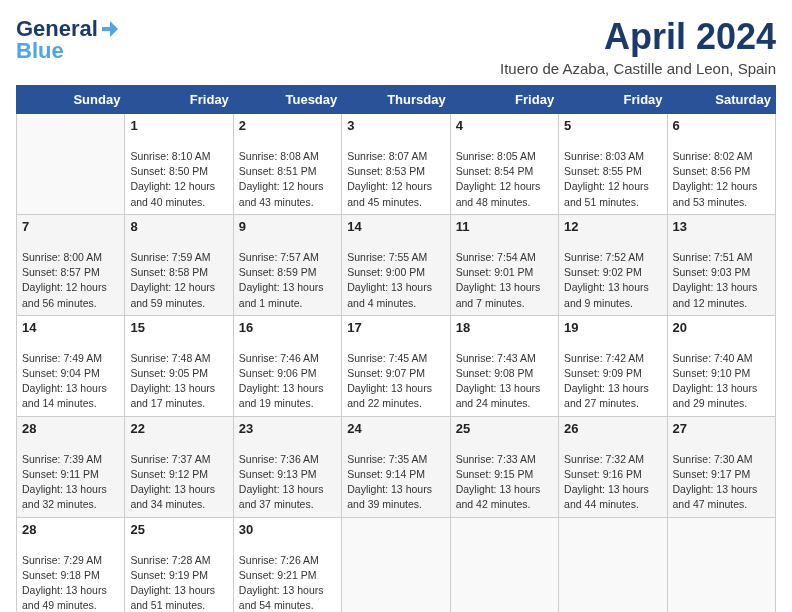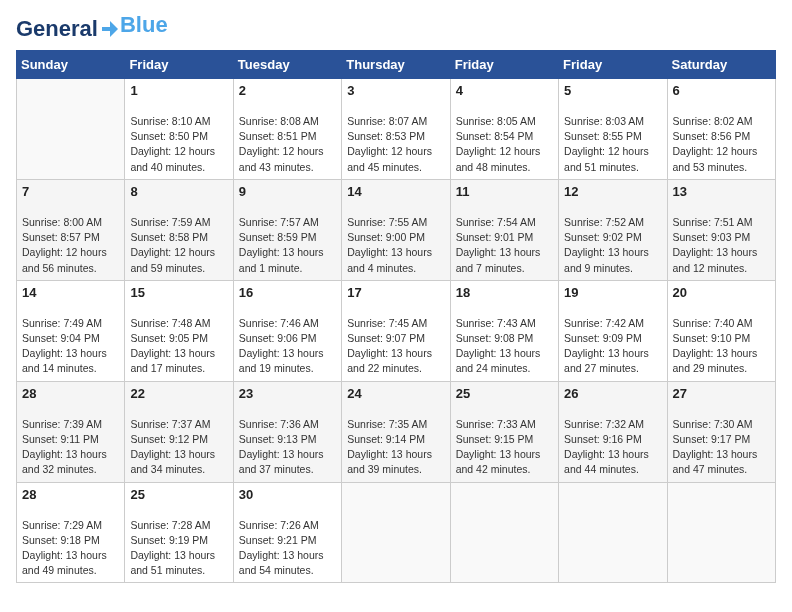--- a/index.html
+++ b/index.html
@@ -11,21 +11,21 @@
       padding: 16px;
     }
     .header {
       display: flex;
       justify-content: space-between;
       align-items: flex-start;
       margin-bottom: 8px;
     }
     .logo {
       display: flex;
-      flex-direction: row;
+      flex-direction: column;
       align-items: flex-start;
     }
     .title-area {
       text-align: right;
     }
     .month-title {
       font-size: 36px;
       font-weight: bold;
       color: #1a3a6b;
     }
@@ -36,21 +36,21 @@
     }
     table {
       width: 100%;
       border-collapse: collapse;
       font-size: 11px;
     }
     thead tr th {
       background: #2a5298;
       color: #fff;
       padding: 6px 4px;
-      text-align: left;
+      text-align: right;
       font-size: 13px;
       font-weight: bold;
       border: 1px solid #2a5298;
     }
     tbody tr td {
       vertical-align: top;
       padding: 4px 5px;
       border: 1px solid #ccc;
       width: 108px;
       min-height: 70px;
@@ -84,20 +84,24 @@
 <div class="header">
   <div class="logo">
     <div style="display:flex;align-items:center;gap:2px;">
       <span style="font-size:22px;font-weight:bold;color:#1a3a6b;">General</span>
       <svg width="20" height="20" viewBox="0 0 20 20">
         <path d="M10 2 L18 10 L10 18 L10 12 L2 12 L2 8 L10 8 Z" fill="#4da6e8"></path>
       </svg>
     </div>
     <span style="font-size:22px;font-weight:bold;color:#4da6e8;margin-top:-4px;">Blue</span>
   </div>
+  <div class="title-area">
+    <div class="month-title">April 2024</div>
+    <div class="location">Ituero de Azaba, Castille and Leon, Spain</div>
+  </div>
 </div>
 
 <table>
   <thead>
     <tr>
     <th>Sunday</th>
         <th>Friday</th>
         <th>Tuesday</th>
         <th>Thursday</th>
         <th>Friday</th>

